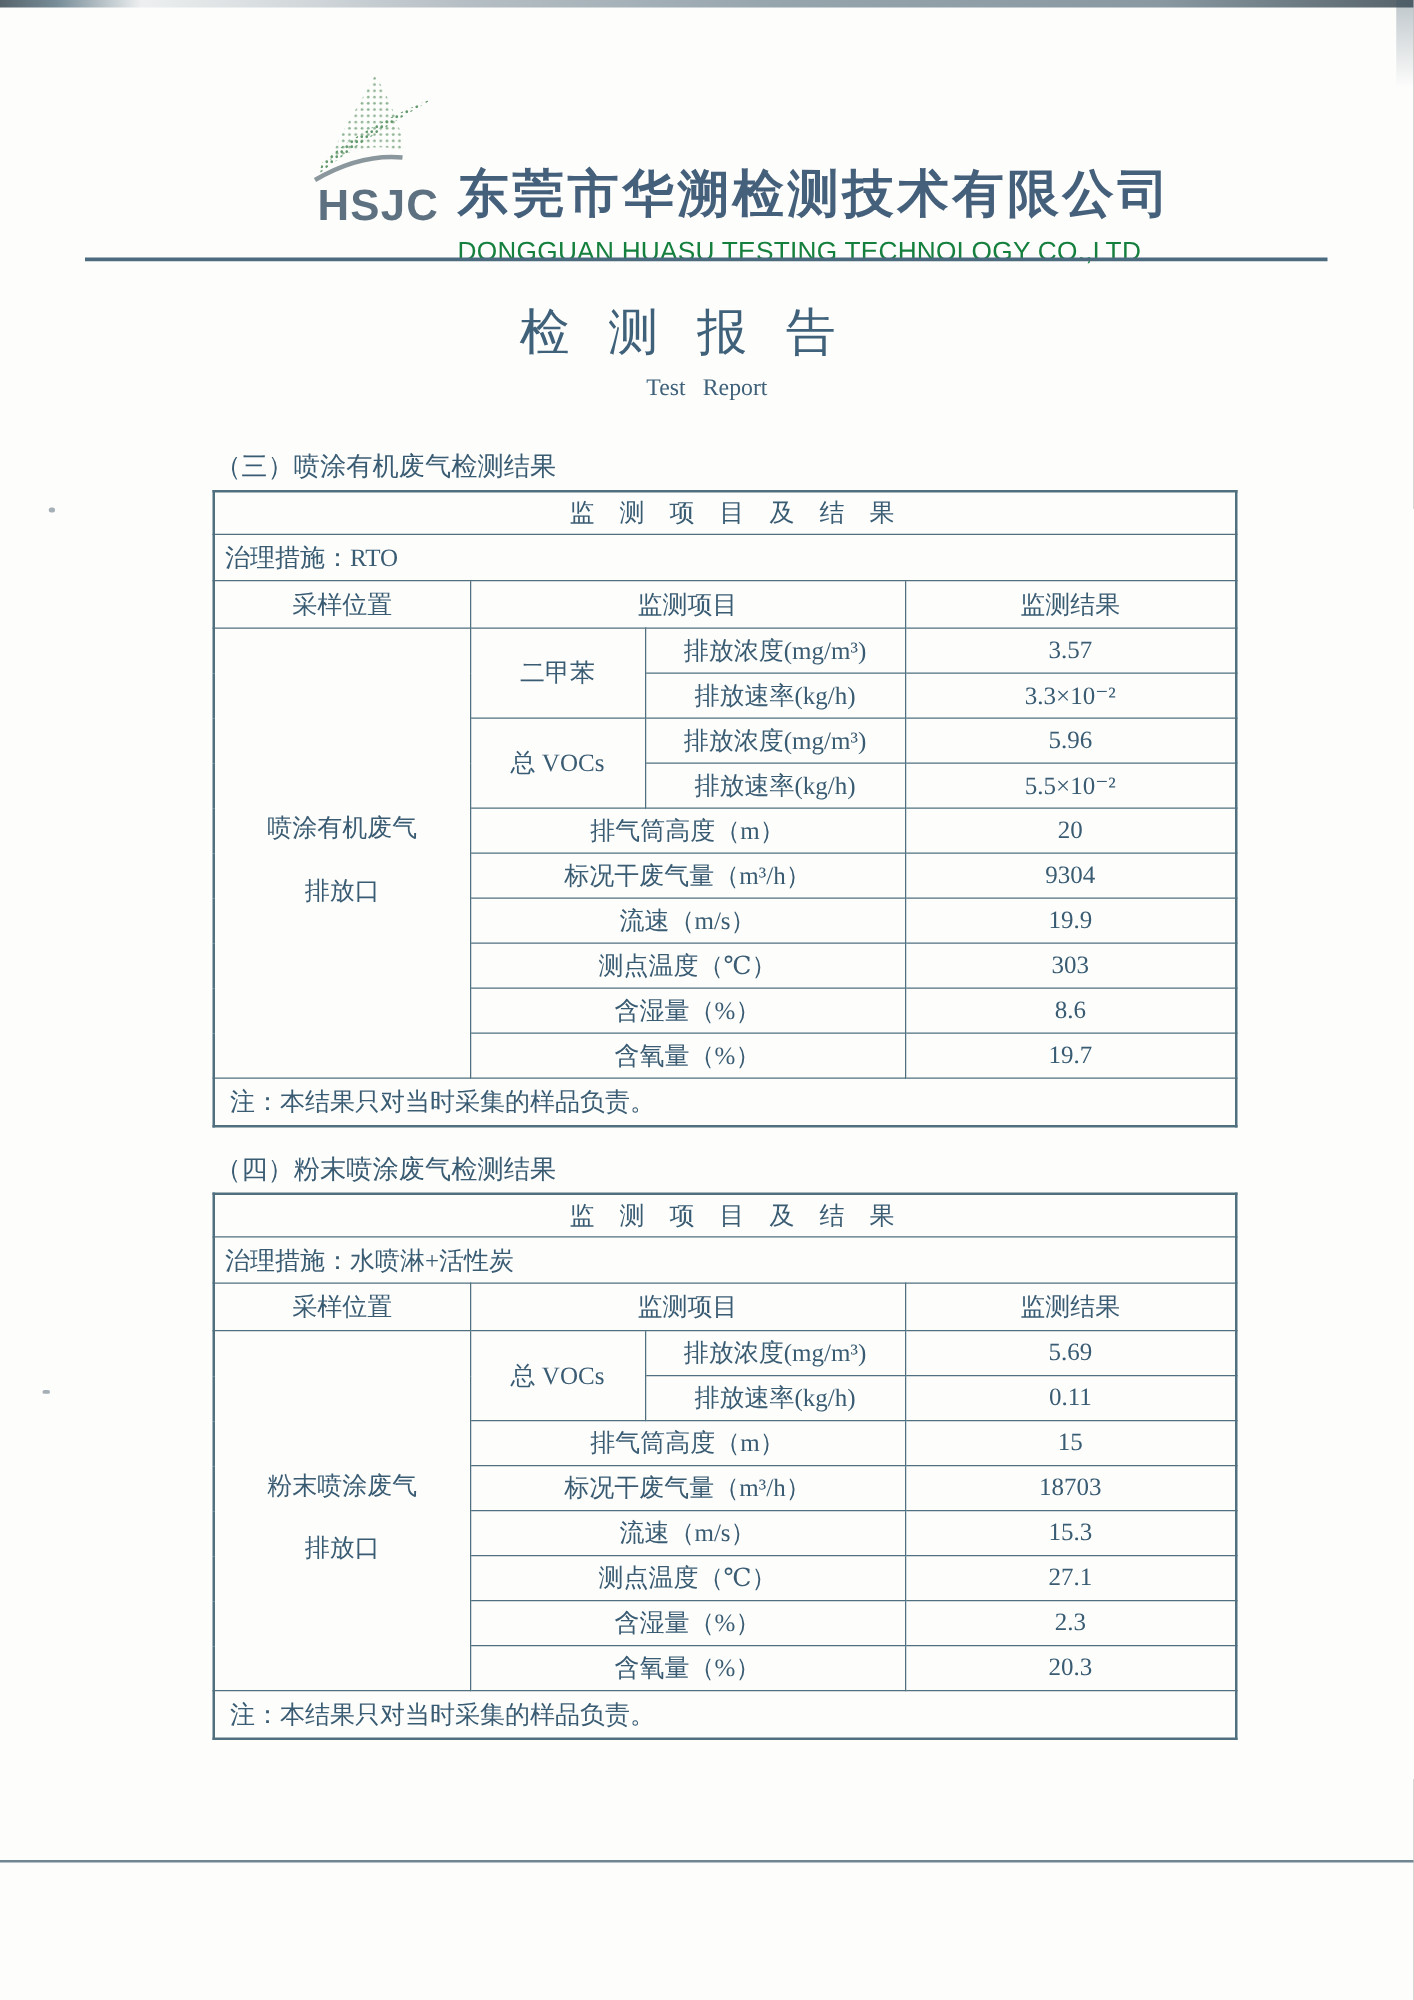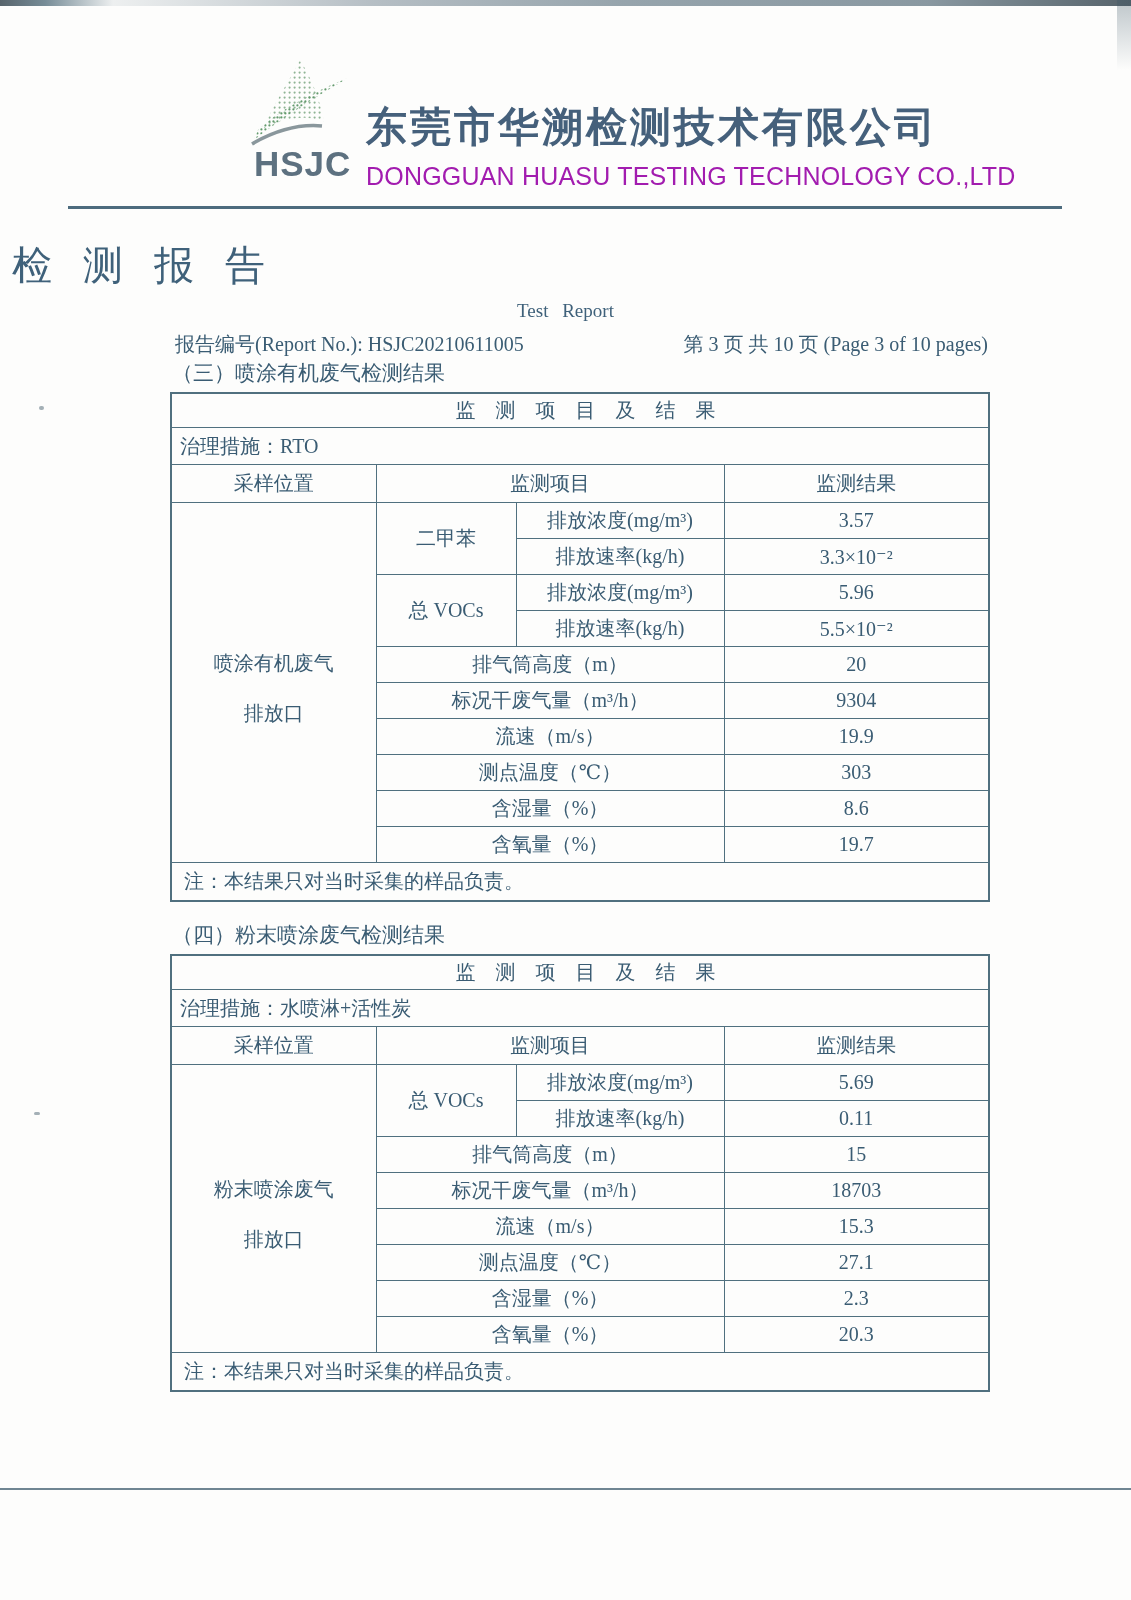--- a/index.html
+++ b/index.html
@@ -31,28 +31,28 @@
   .speck.s2{left:34px;top:1112px;width:6px;height:3px;border-radius:2px;}
 
   
   .logo-wrap{position:absolute;left:248px;top:56px;width:120px;}
   .logo-text{
     font-family:"Liberation Sans","DejaVu Sans",sans-serif;
     font-weight:bold;font-size:35px;letter-spacing:1px;
     color:#5d7180;margin-top:-8px;margin-left:6px;
   }
   .company{position:absolute;left:366px;top:100px;font-family:"Liberation Sans","DejaVu Sans",sans-serif;}
-  .company-cn{font-size:41px;font-weight:bold;letter-spacing:3px;color:#45607b;}
-  .company-en{font-size:25px;letter-spacing:0.2px;color:#a21caf;margin-top:7px;}
+  .company-cn{font-size:41px;font-weight:bold;letter-spacing:3px;color:#45607b;margin-top:28px;}
+  .company-en{font-size:21px;letter-spacing:0.2px;color:#15803d;margin-top:7px;}
   .header-rule{position:absolute;top:206px;left:68px;width:994px;height:3px;background:#4d6b7e;}
 
   
   .doc-title{
-    position:absolute;top:238px;left:12px;width:1090px;
-    text-align:left;font-size:40px;color:#3f617a;
+    position:absolute;top:238px;left:0;width:1090px;
+    text-align:center;font-size:40px;color:#3f617a;
     letter-spacing:6px;word-spacing:9px;
   }
   .doc-subtitle{
     position:absolute;top:300px;left:0;width:1131px;
     text-align:center;font-size:19px;color:#3f617a;word-spacing:9px;
   }
   .meta-row{
     position:absolute;top:331px;left:175px;width:813px;
     display:flex;justify-content:space-between;
     font-size:20px;color:#3a5c73;
@@ -113,24 +113,20 @@
   </div>
   <div class="company">
     <div class="company-cn">东莞市华溯检测技术有限公司</div>
     <div class="company-en">DONGGUAN HUASU TESTING TECHNOLOGY CO.,LTD</div>
   </div>
   <div class="header-rule"></div>
 
   <div class="doc-title">检 测 报 告</div>
   <div class="doc-subtitle">Test Report</div>
 
-  <div class="meta-row">
-    <span>报告编号(Report No.): HSJC20210611005</span>
-    <span>第 3 页 共 10 页  (Page 3 of 10 pages)</span>
-  </div>
 
   <div class="section section-1">
     <div class="section-heading">（三）喷涂有机废气检测结果</div>
     <table class="report">
       <colgroup>
           <col style="width:205px">
           <col style="width:140px">
           <col style="width:208px">
           <col style="width:265px">
         </colgroup>

